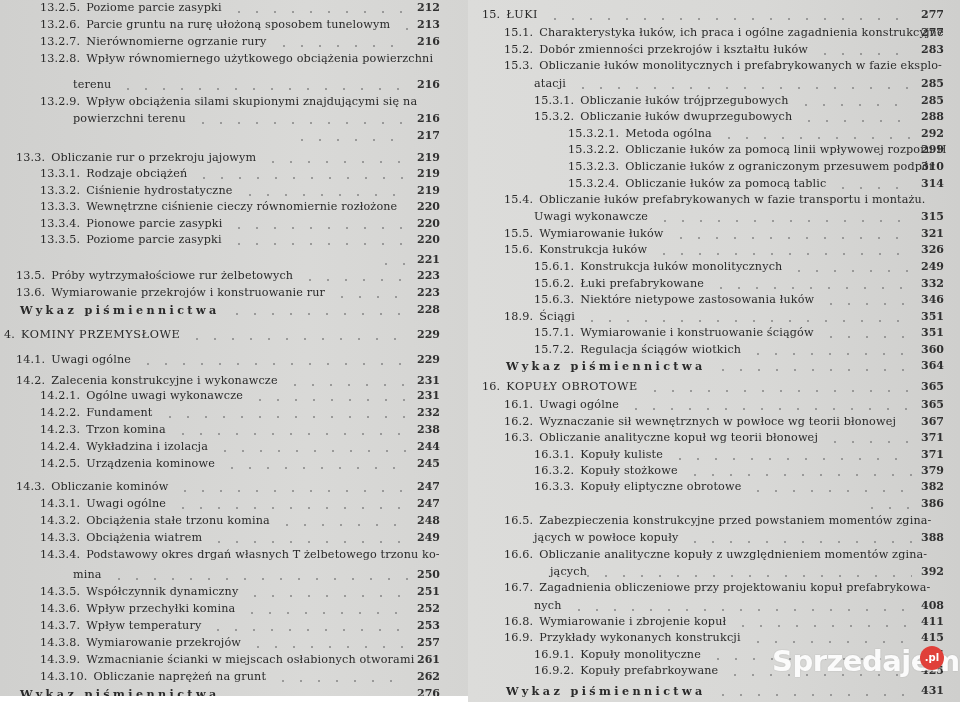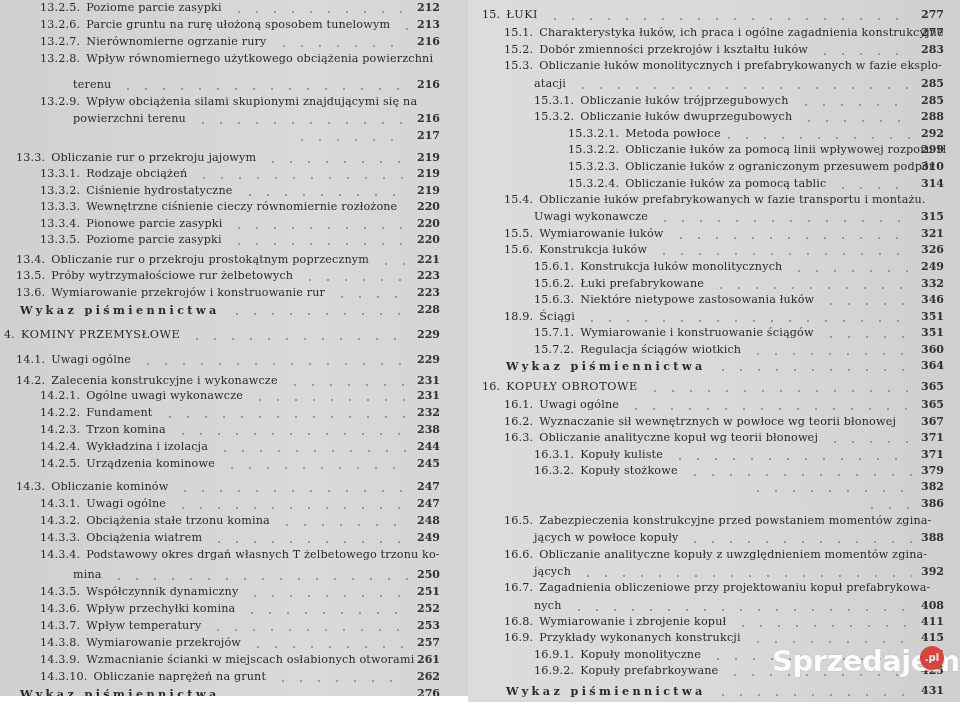--- a/index.html
+++ b/index.html
@@ -58,21 +58,20 @@
     <div class="dots" style="top: 184px; left: 241px; width: 167px;"></div>
     <div class="row" style="left: 40px; top: 200px;"><span class="num">13.3.3.</span><span class="lbl">Wewnętrzne ciśnienie cieczy równomiernie rozłożone</span></div>
     <div class="pg" style="left: 410px; top: 200px;">220</div>
     <div class="dots" style="top: 200px; left: 405px; width: 3px;"></div>
     <div class="row" style="left: 40px; top: 217px;"><span class="num">13.3.4.</span><span class="lbl">Pionowe parcie zasypki</span></div>
     <div class="pg" style="left: 410px; top: 217px;">220</div>
     <div class="dots" style="top: 217px; left: 230px; width: 178px;"></div>
     <div class="row" style="left: 40px; top: 233px;"><span class="num">13.3.5.</span><span class="lbl">Poziome parcie zasypki</span></div>
     <div class="pg" style="left: 410px; top: 233px;">220</div>
     <div class="dots" style="top: 233px; left: 230px; width: 178px;"></div>
-    <div class="row" style="left: 16px; top: 253px;"><span class="num">13.4.</span><span class="lbl">Obliczanie rur o przekroju prostokątnym poprzecznym</span></div>
     <div class="pg" style="left: 410px; top: 253px;">221</div>
     <div class="dots" style="top: 253px; left: 377px; width: 31px;"></div>
     <div class="row" style="left: 16px; top: 269px;"><span class="num">13.5.</span><span class="lbl">Próby wytrzymałościowe rur żelbetowych</span></div>
     <div class="pg" style="left: 410px; top: 269px;">223</div>
     <div class="dots" style="top: 269px; left: 301px; width: 107px;"></div>
     <div class="row" style="left: 16px; top: 286px;"><span class="num">13.6.</span><span class="lbl">Wymiarowanie przekrojów i konstruowanie rur</span></div>
     <div class="pg" style="left: 410px; top: 286px;">223</div>
     <div class="dots" style="top: 286px; left: 333px; width: 75px;"></div>
     <div class="row" style="left: 20px; top: 303px;"><span class="lbl spaced" style="margin-left: 0px;">Wykaz piśmiennictwa</span></div>
     <div class="pg" style="left: 410px; top: 303px;">228</div>
@@ -150,21 +149,21 @@
     <div class="row" style="left: 36px; top: 59px;"><span class="num">15.3.</span><span class="lbl">Obliczanie łuków monolitycznych i prefabrykowanych w fazie eksplo-</span></div>
     <div class="row" style="left: 66px; top: 77px;"><span class="lbl" style="margin-left: 0px;">atacji</span></div>
     <div class="pg" style="left: 446px; top: 77px;">285</div>
     <div class="dots" style="top: 77px; left: 106px; width: 338px;"></div>
     <div class="row" style="left: 66px; top: 94px;"><span class="num">15.3.1.</span><span class="lbl">Obliczanie łuków trójprzegubowych</span></div>
     <div class="pg" style="left: 446px; top: 94px;">285</div>
     <div class="dots" style="top: 94px; left: 329px; width: 115px;"></div>
     <div class="row" style="left: 66px; top: 110px;"><span class="num">15.3.2.</span><span class="lbl">Obliczanie łuków dwuprzegubowych</span></div>
     <div class="pg" style="left: 446px; top: 110px;">288</div>
     <div class="dots" style="top: 110px; left: 332px; width: 112px;"></div>
-    <div class="row" style="left: 100px; top: 127px;"><span class="num">15.3.2.1.</span><span class="lbl">Metoda powłoce</span></div>
+    <div class="row" style="left: 100px; top: 127px;"><span class="num">15.3.2.1.</span><span class="lbl">Metoda ogólna</span></div>
     <div class="pg" style="left: 446px; top: 127px;">292</div>
     <div class="dots" style="top: 127px; left: 252px; width: 192px;"></div>
     <div class="row" style="left: 100px; top: 143px;"><span class="num">15.3.2.2.</span><span class="lbl">Obliczanie łuków za pomocą linii wpływowej rozporu H</span></div>
     <div class="pg" style="left: 446px; top: 143px;">299</div>
     <div class="row" style="left: 100px; top: 160px;"><span class="num">15.3.2.3.</span><span class="lbl">Obliczanie łuków z ograniczonym przesuwem podpór</span></div>
     <div class="pg" style="left: 446px; top: 160px;">310</div>
     <div class="row" style="left: 100px; top: 177px;"><span class="num">15.3.2.4.</span><span class="lbl">Obliczanie łuków za pomocą tablic</span></div>
     <div class="pg" style="left: 446px; top: 177px;">314</div>
     <div class="dots" style="top: 177px; left: 366px; width: 78px;"></div>
     <div class="row" style="left: 36px; top: 193px;"><span class="num">15.4.</span><span class="lbl">Obliczanie łuków prefabrykowanych w fazie transportu i montażu.</span></div>
@@ -209,30 +208,31 @@
     <div class="dots" style="top: 415px; left: 436px; width: 8px;"></div>
     <div class="row" style="left: 36px; top: 431px;"><span class="num">16.3.</span><span class="lbl">Obliczanie analityczne kopuł wg teorii błonowej</span></div>
     <div class="pg" style="left: 446px; top: 431px;">371</div>
     <div class="dots" style="top: 431px; left: 358px; width: 86px;"></div>
     <div class="row" style="left: 66px; top: 448px;"><span class="num">16.3.1.</span><span class="lbl">Kopuły kuliste</span></div>
     <div class="pg" style="left: 446px; top: 448px;">371</div>
     <div class="dots" style="top: 448px; left: 203px; width: 241px;"></div>
     <div class="row" style="left: 66px; top: 464px;"><span class="num">16.3.2.</span><span class="lbl">Kopuły stożkowe</span></div>
     <div class="pg" style="left: 446px; top: 464px;">379</div>
     <div class="dots" style="top: 464px; left: 218px; width: 226px;"></div>
+    <div class="row" style="left: 66px; top: 480px;"><span class="num">16.3.3.</span><span class="lbl">Kopuły eliptyczne obrotowe</span></div>
     <div class="pg" style="left: 446px; top: 480px;">382</div>
     <div class="dots" style="top: 480px; left: 281px; width: 163px;"></div>
     <div class="pg" style="left: 446px; top: 497px;">386</div>
     <div class="dots" style="top: 497px; left: 395px; width: 49px;"></div>
     <div class="row" style="left: 36px; top: 514px;"><span class="num">16.5.</span><span class="lbl">Zabezpieczenia konstrukcyjne przed powstaniem momentów zgina-</span></div>
     <div class="row" style="left: 66px; top: 531px;"><span class="lbl" style="margin-left: 0px;">jących w powłoce kopuły</span></div>
     <div class="pg" style="left: 446px; top: 531px;">388</div>
     <div class="dots" style="top: 531px; left: 218px; width: 226px;"></div>
     <div class="row" style="left: 36px; top: 548px;"><span class="num">16.6.</span><span class="lbl">Obliczanie analityczne kopuły z uwzględnieniem momentów zgina-</span></div>
-    <div class="row" style="left: 66px; top: 565px;"><span class="lbl" style="margin-left: 0px;">jących</span></div>
+    <div class="row" style="left: 66px; top: 565px;"><span class="lbl" style="margin-left: 16px;">jących</span></div>
     <div class="pg" style="left: 446px; top: 565px;">392</div>
     <div class="dots" style="top: 565px; left: 111px; width: 333px;"></div>
     <div class="row" style="left: 36px; top: 581px;"><span class="num">16.7.</span><span class="lbl">Zagadnienia obliczeniowe przy projektowaniu kopuł prefabrykowa-</span></div>
     <div class="row" style="left: 66px; top: 599px;"><span class="lbl" style="margin-left: 0px;">nych</span></div>
     <div class="pg" style="left: 446px; top: 599px;">408</div>
     <div class="dots" style="top: 599px; left: 102px; width: 342px;"></div>
     <div class="row" style="left: 36px; top: 615px;"><span class="num">16.8.</span><span class="lbl">Wymiarowanie i zbrojenie kopuł</span></div>
     <div class="pg" style="left: 446px; top: 615px;">411</div>
     <div class="dots" style="top: 615px; left: 266px; width: 178px;"></div>
     <div class="row" style="left: 36px; top: 631px;"><span class="num">16.9.</span><span class="lbl">Przykłady wykonanych konstrukcji</span></div>

